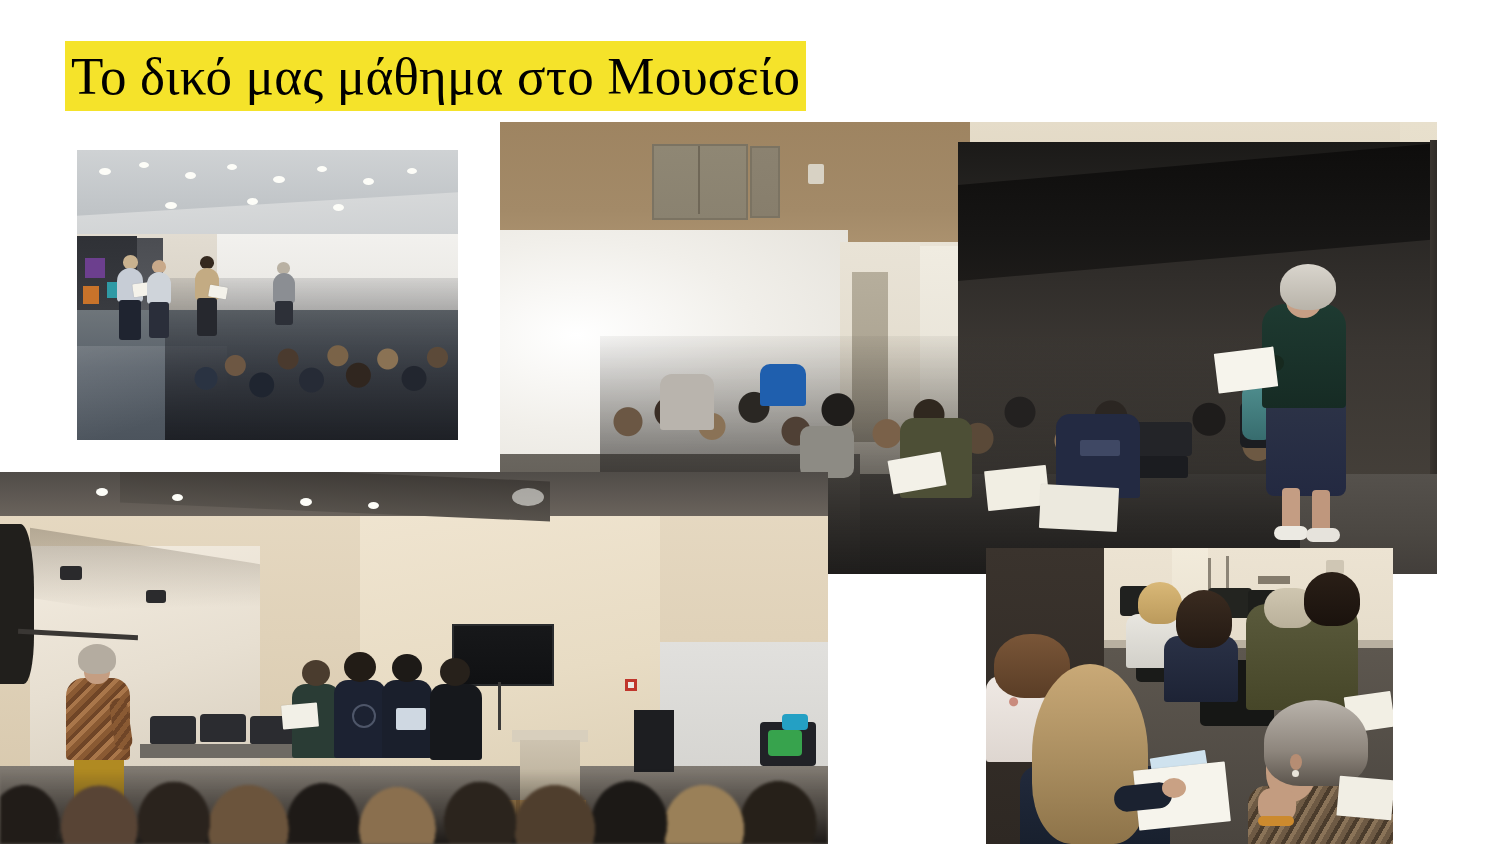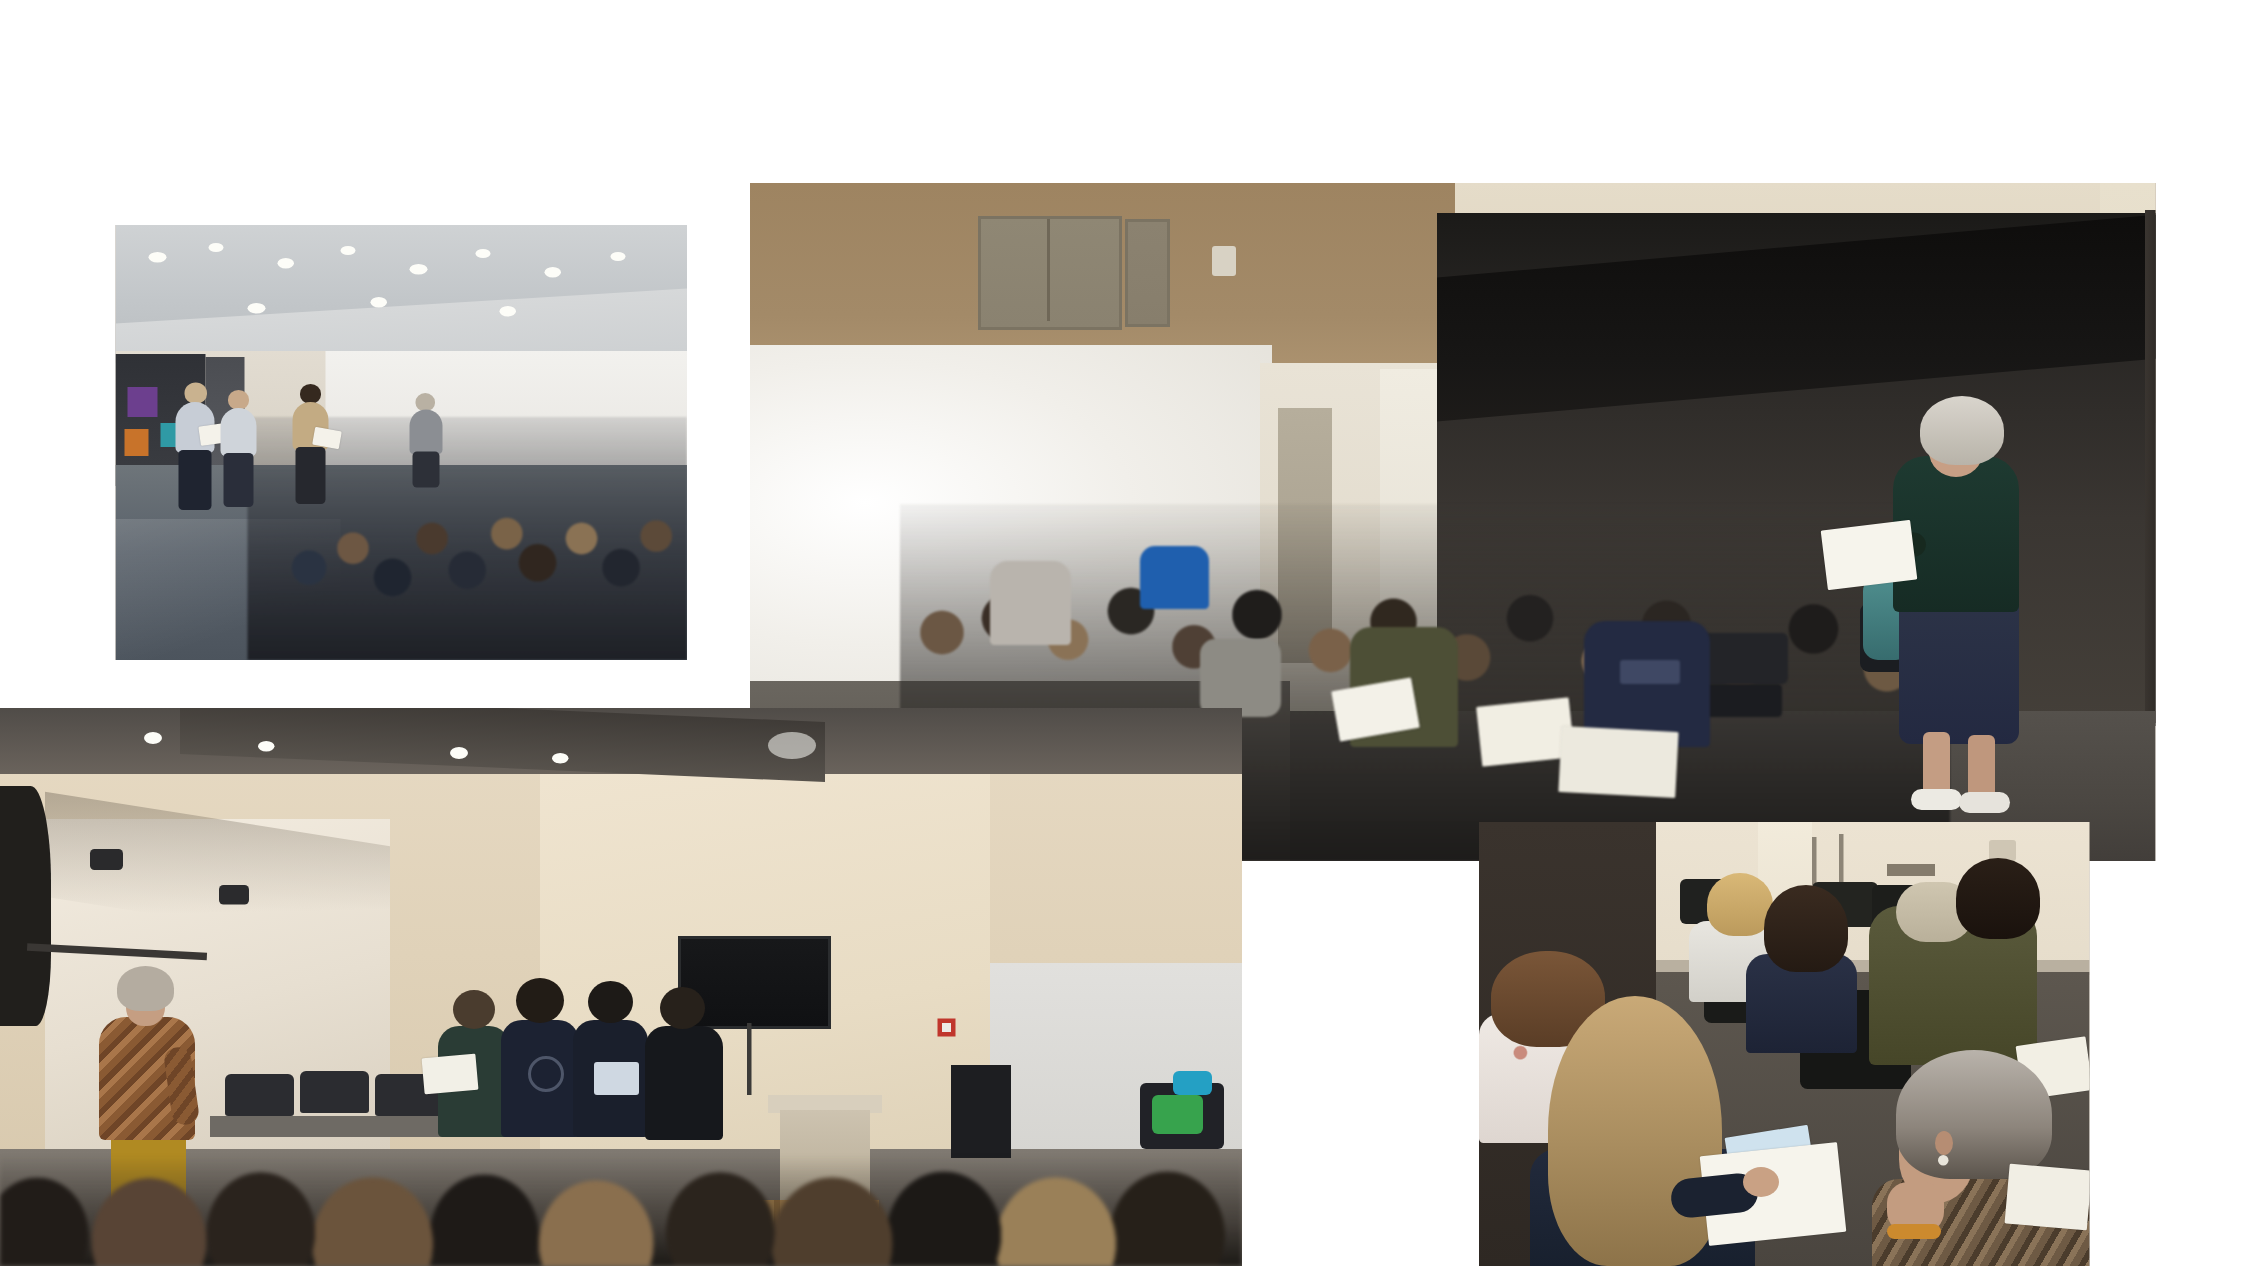--- a/index.html
+++ b/index.html
@@ -440,20 +440,23 @@
                 border-radius:18px 18px 0 0; }
   #p4-f3-hand { left:272px; top:240px; width:38px; height:34px; background:#c39c80; border-radius:14px; }
   #p4-f3-bangle{ left:272px; top:268px; width:36px; height:10px; background:#cc8a2e; border-radius:5px; }
   #p4-f3-paper{ left:352px; top:230px; width:55px; height:40px; background:#f1eee4; transform:rotate(5deg); }
 </style>
 </head>
 <body>
 
 <div id="slide">
 
+  <div id="title-block" style="background:#f5e32a;">
+    <span id="title-text">Το δικό μας μάθημα στο Μουσείο</span>
+  </div>
 
   <div class="photo" id="photo-top-left">
     <div class="ph-layer" id="p1-ceiling"></div>
     <div class="ph-layer" id="p1-ceiling-tilt"></div>
     <div class="ph-layer spot" style="left:22px;top:18px;width:12px;height:7px;"></div>
     <div class="ph-layer spot" style="left:62px;top:12px;width:10px;height:6px;"></div>
     <div class="ph-layer spot" style="left:108px;top:22px;width:11px;height:7px;"></div>
     <div class="ph-layer spot" style="left:150px;top:14px;width:10px;height:6px;"></div>
     <div class="ph-layer spot" style="left:196px;top:26px;width:12px;height:7px;"></div>
     <div class="ph-layer spot" style="left:240px;top:16px;width:10px;height:6px;"></div>

